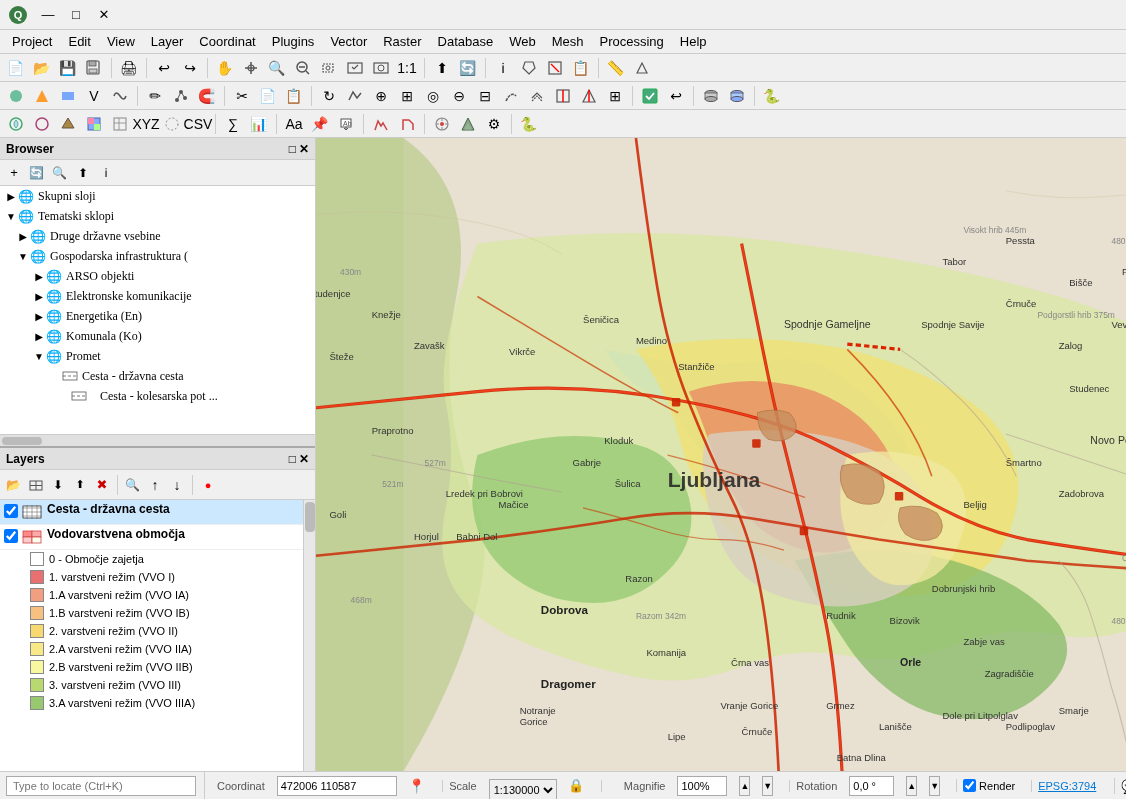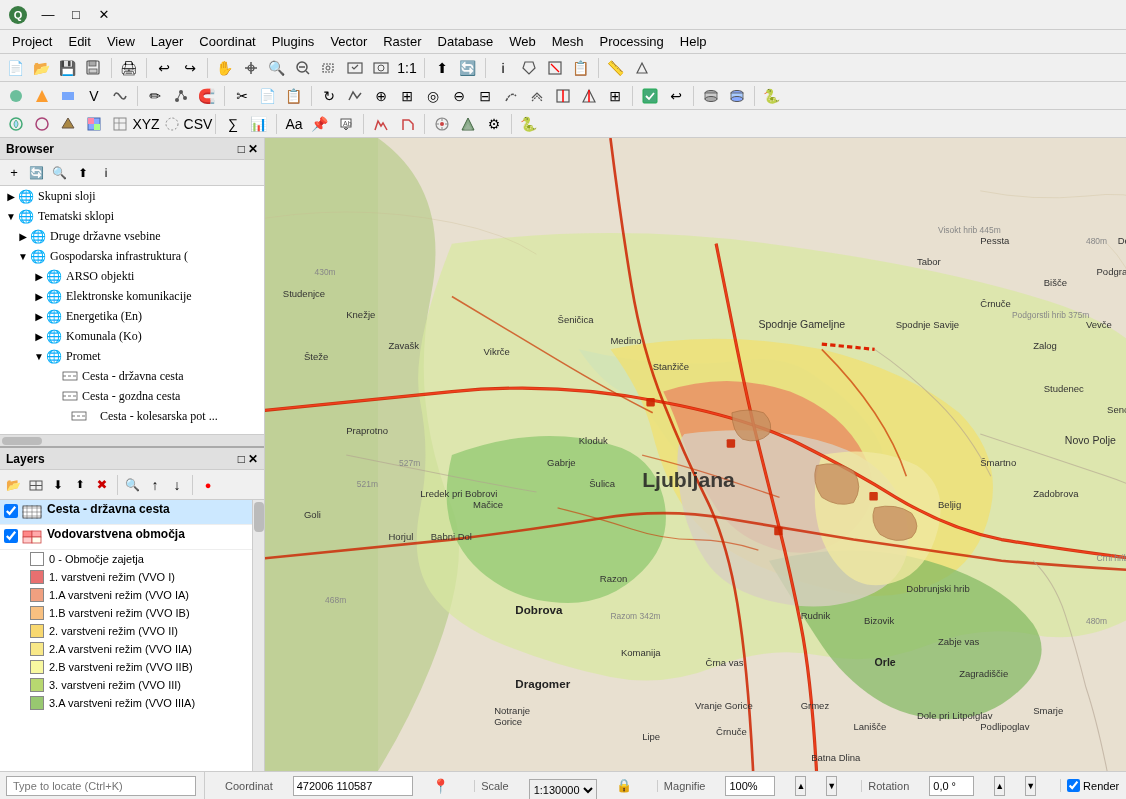--- a/index.html
+++ b/index.html
@@ -61,21 +61,21 @@
     .tb-separator { width: 1px; height: 20px; background: #ccc; margin: 0 3px; }
 
     
     #main-layout {
       display: flex;
       height: calc(799px - 30px - 24px - 30px - 30px - 30px - 28px);
     }
 
     
     #left-panel {
-      width: 265px;
+      width: 316px;
       display: flex;
       flex-direction: column;
       border-right: 1px solid #ccc;
       background: #a21caf;
     }
 
     
     #browser-panel {
       height: 310px;
       border-bottom: 2px solid #aaa;
@@ -589,30 +589,20 @@
           <span class="expand" style="width:14px;"></span>
           <span class="item-icon" style="margin-right:4px;">
             <svg width="16" height="16">
                 <rect x="1" y="4" width="14" height="8" fill="none" stroke="#555" stroke-width="0.8"></rect>
                 <line x1="1" y1="8" x2="15" y2="8" stroke="#777" stroke-width="1" stroke-dasharray="3,2"></line>
               </svg>
           </span>
           <span class="item-label">Cesta - državna cesta</span>
         </div>
 
-        <div class="tree-item" style="padding-left:48px;">
-          <span class="expand" style="width:14px;"></span>
-          <span class="item-icon" style="margin-right:4px;">
-            <svg width="16" height="16">
-                <rect x="1" y="4" width="14" height="8" fill="none" stroke="#555" stroke-width="0.8"></rect>
-                <line x1="1" y1="8" x2="15" y2="8" stroke="#777" stroke-width="1" stroke-dasharray="3,2"></line>
-              </svg>
-          </span>
-          <span class="item-label">Cesta - gozdna cesta</span>
-        </div>
 
         <div class="tree-item" style="padding-left:48px;gap:9px;">
           <span class="expand" style="width:14px;"></span>
           <span class="item-icon" style="margin-right:4px;">
             <svg width="16" height="16">
                 <rect x="1" y="4" width="14" height="8" fill="none" stroke="#555" stroke-width="0.8"></rect>
                 <line x1="1" y1="8" x2="15" y2="8" stroke="#777" stroke-width="1" stroke-dasharray="3,2"></line>
               </svg>
           </span>
           <span class="item-label">Cesta - kolesarska pot ...</span>
@@ -865,42 +855,42 @@
       <path d="M545 310 Q565 305 580 315 Q590 330 580 345 Q565 350 550 340 Q540 325 545 310Z" fill="#c89060" stroke="#aa7040" stroke-width="0.8" opacity="0.8"></path>
       <path d="M600 350 Q620 345 635 355 Q645 368 635 378 Q620 385 605 375 Q595 363 600 350Z" fill="#c89060" stroke="#aa7040" stroke-width="0.8" opacity="0.8"></path>
 
       <line x1="550" y1="195" x2="600" y2="200" stroke="#dd2200" stroke-width="3" stroke-dasharray="5,3"></line>
 
     </svg>
   </div>
 
 </div>
 
-<div id="statusbar" style="display:flex;align-items:center;height:28px;background:#f0f0f0;border-top:1px solid #ccc;padding:0 6px;font-size:11px;gap:20px;">
+<div id="statusbar" style="display:flex;align-items:center;height:28px;background:#f0f0f0;border-top:1px solid #ccc;padding:0 6px;font-size:11px;gap:12px;">
 
   <div style="width:200px;border-right:1px solid #ccc;padding-right:8px;height:100%;display:flex;align-items:center;">
     <input type="text" id="search-input" style="width: 190px; height: 20px; border: 1px solid rgb(170, 170, 170); padding: 0px 6px; font-size: 11px;" placeholder="Type to locate (Ctrl+K)">
   </div>
 
   <span style="color:#555;">Coordinat</span>
   <input type="text" style="width: 120px; height: 20px; border: 1px solid rgb(170, 170, 170); padding: 0px 3px; font-size: 11px;" value="472006 110587">
 
   <span style="font-size:14px;">📍</span>
 
   <span style="color:#555;margin-left:4px;border-left:1px solid #ccc;padding-left:6px;">Scale</span>
   <select style="height:22px;border:1px solid #aaa;font-size:11px;width:90px;margin-top:9px;">
     <option>1:130000</option>
     <option>1:100000</option>
     <option>1:50000</option>
     <option>1:25000</option>
   </select>
 
   <span style="font-size:13px;">🔒</span>
 
-  <span style="color:#555;border-left:1px solid #ccc;padding-left:6px;margin-left:4px;">Magnifie</span>
+  <span style="color:#555;border-left:1px solid #ccc;padding-left:22px;margin-left:4px;">Magnifie</span>
   <input type="text" style="width: 50px; height: 20px; border: 1px solid rgb(170, 170, 170); padding: 0px 3px; font-size: 11px;" value="100%">
   <button style="height:20px;width:14px;border:1px solid #aaa;background:#f0f0f0;font-size:9px;cursor:pointer;">▲</button>
   <button style="height:20px;width:14px;border:1px solid #aaa;background:#f0f0f0;font-size:9px;cursor:pointer;">▼</button>
 
   <span style="color:#555;border-left:1px solid #ccc;padding-left:6px;margin-left:4px;">Rotation</span>
   <input type="text" style="width: 45px; height: 20px; border: 1px solid rgb(170, 170, 170); padding: 0px 3px; font-size: 11px;" value="0,0 °">
   <button style="height:20px;width:14px;border:1px solid #aaa;background:#f0f0f0;font-size:9px;cursor:pointer;">▲</button>
   <button style="height:20px;width:14px;border:1px solid #aaa;background:#f0f0f0;font-size:9px;cursor:pointer;">▼</button>
 
   <label style="display:flex;align-items:center;gap:3px;border-left:1px solid #ccc;padding-left:6px;margin-left:4px;">

